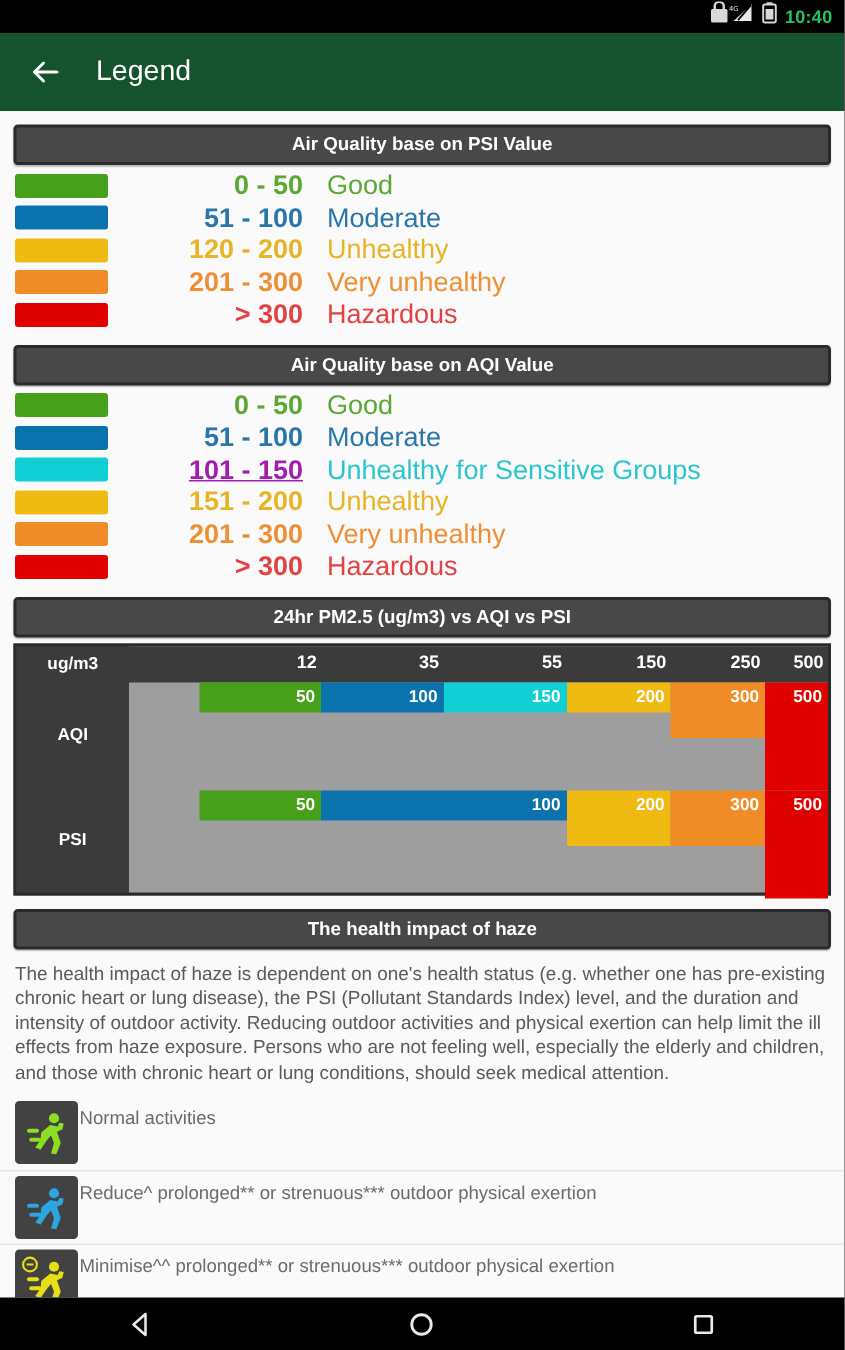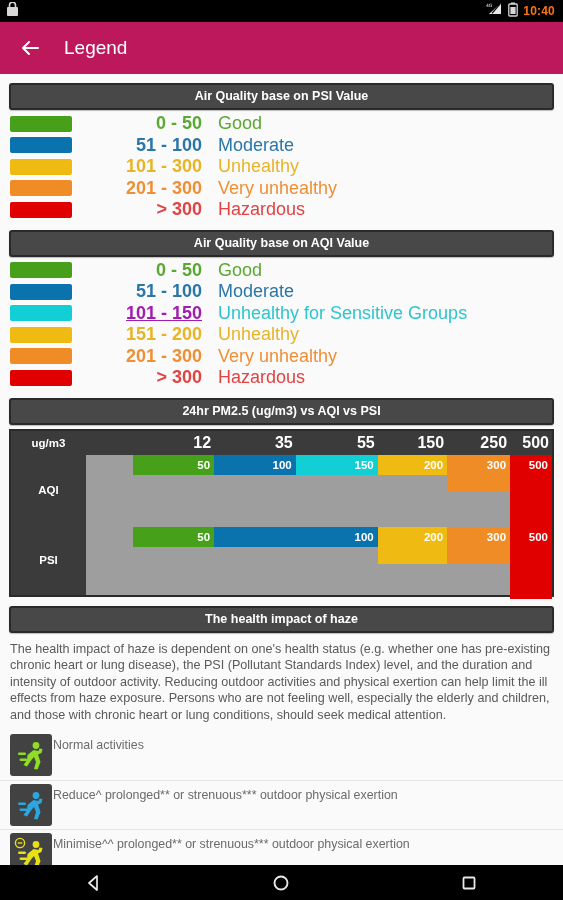--- a/index.html
+++ b/index.html
@@ -6,32 +6,32 @@
   html, body {
     width: 563px; height: 900px;
     background: #000;
     font-family: "Liberation Sans", sans-serif;
     overflow: hidden;
   }
   .phone { position: relative; width: 563px; height: 900px; background:#fafafa; }
 
   
   .statusbar {
-    height: 22px; background: #000; color: #f97316;
-    display: flex; align-items: center; justify-content: space-between;
+    height: 22px; background: #000; color: #22c55e;
+    display: flex; align-items: center; justify-content: flex-end;
     padding: 0 8px 0 6px;
   }
   .sb-left { display:flex; align-items:center; gap:6px; }
   .sb-right { display:flex; align-items:center; gap:5px; }
   .sb-time { font-size: 12px; font-weight: bold; letter-spacing: .2px; }
   .ic { display:inline-block; }
 
   
   .actionbar {
-    height: 52px; background: #be185d;
+    height: 52px; background: #14532d;
     display: flex; align-items: center; gap: 22px;
     padding-left: 18px;
     box-shadow: 0 1px 2px rgba(0,0,0,.4);
   }
   .actionbar .title { color:#fff; font-size: 19px; font-weight: normal; }
   .back-arrow { width:24px; height:24px; display:block; cursor:pointer; }
 
   
   .content {
     height: 791px; overflow: hidden; background: #fafafa;
@@ -77,21 +77,21 @@
     color: #fff; font-size: 11.5px; font-weight: bold;
   }
   .chart-left .cl-hdr { height: 24px; display:flex; align-items:center; justify-content:center; }
   .chart-left .cl-row { flex: 1; display:flex; align-items:center; justify-content:center; }
   .chart-right { flex: 1; position: relative; background: #9e9e9e; }
   .axis {
     height: 24px; background:#3b3b3b; position: relative;
   }
   .axis .tick {
     position: absolute; top: 3px;
-    color: #fff; font-size: 16px; font-weight: bold;
+    color: #fff; font-size: 12px; font-weight: bold;
     transform: translateX(-100%);
     padding-right: 3px;
   }
   .band-row { position: relative; height: 72px; }
   .band {
     position: absolute; top: 0;
     color:#fff; font-size: 11.5px; font-weight: bold;
     text-align: right; padding-right: 4px; line-height: 20px;
     overflow: hidden;
   }
@@ -179,21 +179,21 @@
           <div class="lrange" style="color: rgb(90, 168, 50);">0 - 50</div>
           <div class="llabel" style="color: rgb(90, 168, 50);">Good</div>
         </div>
         <div class="lrow">
           <div class="swatch" style="background: rgb(10, 114, 173);"></div>
           <div class="lrange" style="color: rgb(42, 118, 168);">51 - 100</div>
           <div class="llabel" style="color: rgb(42, 118, 168);">Moderate</div>
         </div>
         <div class="lrow">
           <div class="swatch" style="background: rgb(239, 187, 19);"></div>
-          <div class="lrange" style="color: rgb(232, 180, 39);">101 - 300</div>
+          <div class="lrange" style="color: rgb(232, 180, 39);">120 - 200</div>
           <div class="llabel" style="color: rgb(232, 180, 39);">Unhealthy</div>
         </div>
         <div class="lrow">
           <div class="swatch" style="background: rgb(240, 140, 37);"></div>
           <div class="lrange" style="color: rgb(239, 143, 52);">201 - 300</div>
           <div class="llabel" style="color: rgb(239, 143, 52);">Very unhealthy</div>
         </div>
         <div class="lrow">
           <div class="swatch" style="background: rgb(224, 0, 0);"></div>
           <div class="lrange" style="color: rgb(226, 66, 66);">&gt; 300</div>

